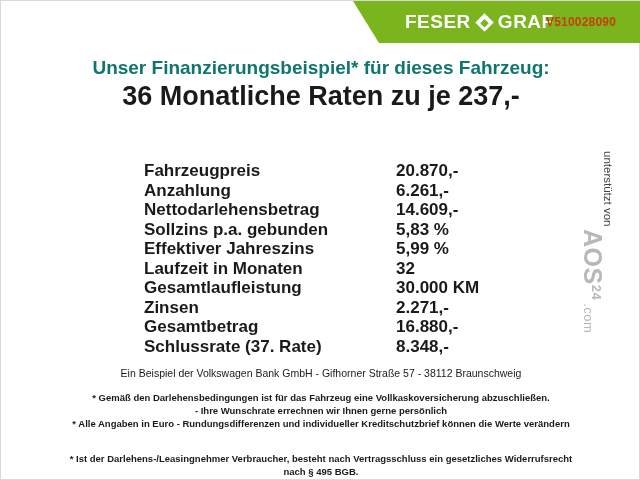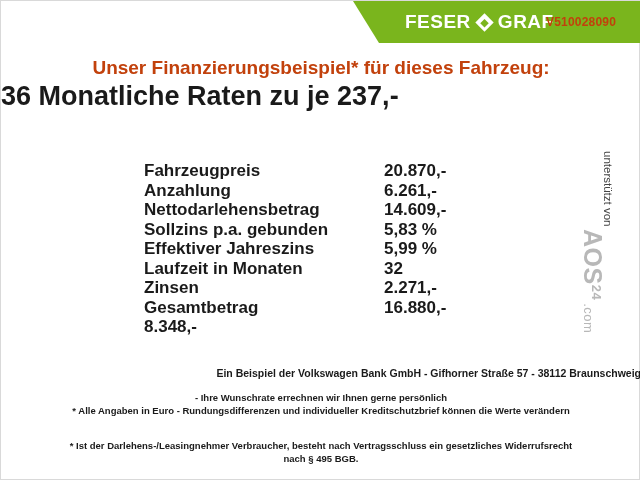--- a/index.html
+++ b/index.html
@@ -92,28 +92,28 @@
 
   
   .title-1 {
     position: absolute;
     top: 56px;
     left: 0;
     width: 640px;
     text-align: center;
     font-size: 19px;
     font-weight: bold;
-    color: #c2410c;
+    color: #0f766e;
   }
   .title-2 {
     position: absolute;
     top: 80px;
     left: 0;
     width: 640px;
-    text-align: left;
+    text-align: center;
     font-size: 27px;
     font-weight: bold;
     color: #1a1a1a;
   }
 
   
   .table {
     position: absolute;
     top: 160px;
     left: 143px;
@@ -126,31 +126,32 @@
     color: #1a1a1a;
     line-height: 19.5px;
     height: 19.5px;
   }
   .row .label {
     width: 240px;
     white-space: nowrap;
   }
   .row .value {
     white-space: nowrap;
+    margin-left: 12px;
   }
 
   
   .footer-bank {
     position: absolute;
     top: 366px;
     left: 0;
     width: 640px;
-    text-align: right;
+    text-align: center;
     font-size: 10.5px;
-    font-weight: bold;
+    font-weight: normal;
     color: #1a1a1a;
   }
   .footer-notes {
     position: absolute;
     top: 390px;
     left: 0;
     width: 640px;
     text-align: center;
     font-size: 9.5px;
     font-weight: bold;
@@ -237,34 +238,40 @@
     </div>
     <div class="row">
       <span class="label">Effektiver Jahreszins</span>
       <span class="value">5,99 %</span>
     </div>
     <div class="row">
       <span class="label">Laufzeit in Monaten</span>
       <span class="value">32</span>
     </div>
     <div class="row">
+      <span class="label">Gesamtlaufleistung</span>
+      <span class="value">30.000 KM</span>
+    </div>
+    <div class="row">
       <span class="label">Zinsen</span>
       <span class="value">2.271,-</span>
     </div>
     <div class="row">
       <span class="label">Gesamtbetrag</span>
       <span class="value">16.880,-</span>
     </div>
     <div class="row">
+      <span class="label">Schlussrate (37. Rate)</span>
       <span class="value">8.348,-</span>
     </div>
   </div>
 
   <div class="footer-bank">Ein Beispiel der Volkswagen Bank GmbH - Gifhorner Straße 57 - 38112 Braunschweig</div>
   <div class="footer-notes">
+    <div>* Gemäß den Darlehensbedingungen ist für das Fahrzeug eine Vollkaskoversicherung abzuschließen.</div>
     <div>- Ihre Wunschrate errechnen wir Ihnen gerne persönlich</div>
     <div>* Alle Angaben in Euro - Rundungsdifferenzen und individueller Kreditschutzbrief können die Werte verändern</div>
     <div class="block">* Ist der Darlehens-/Leasingnehmer Verbraucher, besteht nach Vertragsschluss ein gesetzliches Widerrufsrecht</div>
     <div>nach § 495 BGB.</div>
   </div>
 
   <div class="side-support">unterstützt von</div>
   <div class="side-logo">
     <span>AOS</span>
     <span class="sup">24</span>

